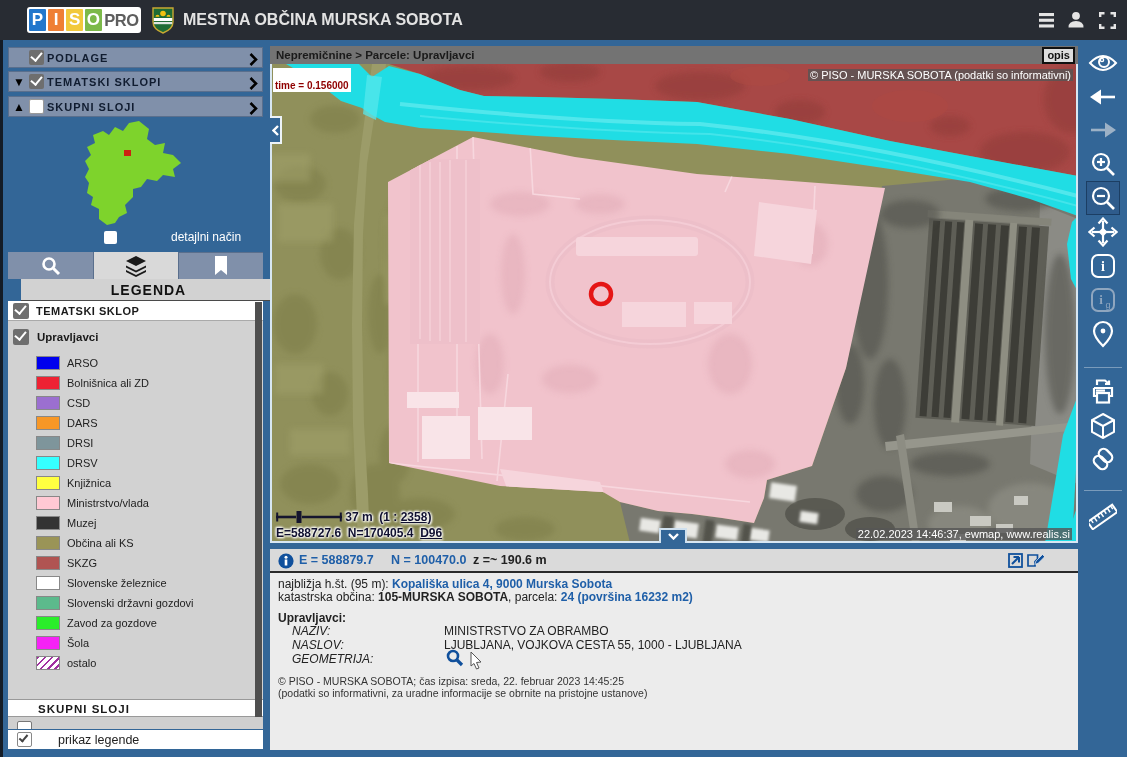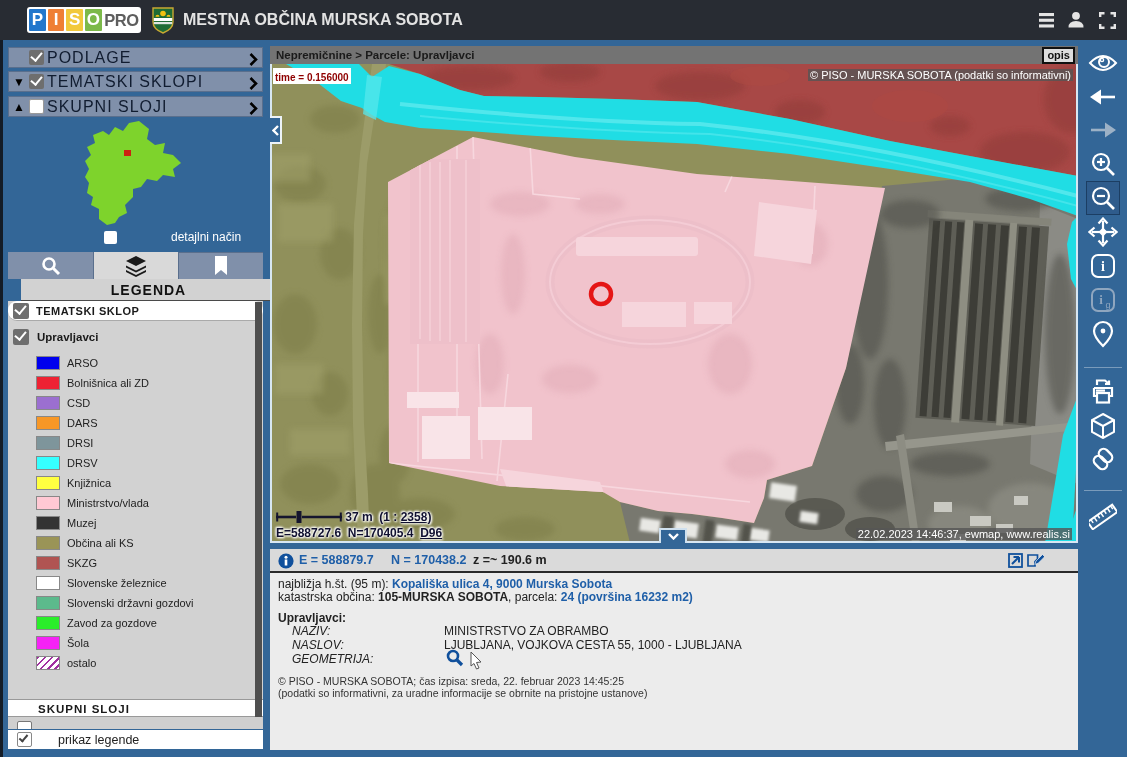--- a/index.html
+++ b/index.html
@@ -10,56 +10,56 @@
 #topbar { position:absolute; left:0; top:0; width:1127px; height:40px; background:#282c33; }
 #logo { position:absolute; left:27px; top:7px; width:114px; height:26px; background:#fff; border-radius:3px; display:flex; align-items:center; padding:2px; gap:2px; }
 .lbox { width:19px; height:22px; border-radius:1px; color:#fff; font-weight:bold; font-size:17px; display:flex; align-items:center; justify-content:center; }
 #lp { background:#2277cc; } #li { background:#ef7f35; } #ls { background:#f2c93c; } #lo { background:#7cb94a; }
 #lpro { width:40px; height:22px; background:#fff; color:#5e5e5e; font-weight:bold; font-size:16.5px; display:flex; align-items:center; justify-content:center; letter-spacing:-0.5px; }
 #title { position:absolute; left:183px; top:0; height:40px; line-height:40px; color:#e3e3e3; font-size:16px; font-weight:bold; }
 
 .acc { position:absolute; left:8px; width:255px; height:21px; background:#8090aa; border:1px solid #5a6f8d; display:flex; align-items:center; }
 .acc .tri { width:20px; text-align:center; font-size:12px; color:#000; }
 .acc .cb { width:15px; height:15px; margin-left:4px; }
-.acc .lab { margin-left:3px; font-size:16px; font-weight:normal; color:#101c30; letter-spacing:1px; }
+.acc .lab { margin-left:3px; font-size:11px; font-weight:bold; color:#101c30; letter-spacing:1px; }
 .acc .arr { position:absolute; right:4px; top:4px; }
 .cbchecked { background:#6e6e6e; border-radius:2px; position:relative; }
 .cbchecked::after { content:""; position:absolute; left:4px; top:0px; width:5px; height:9px; border:solid #fff; border-width:0 2.5px 2.5px 0; transform:rotate(40deg); }
 .cbwhite { background:#fff; border-radius:2px; border:1px solid #999; }
 #minimap { position:absolute; left:3px; top:117px; width:263px; height:135px; }
 #detline { position:absolute; left:104px; top:230px; display:flex; align-items:center;gap:48px; }
 #detline .box { width:13px; height:13px; background:#fff; border-radius:2px; }
 #detline .txt { margin-left:6px; color:#fff; font-size:12px; }
 
 #tabs { position:absolute; left:8px; top:252px; width:255px; height:27px; display:flex; }
 .tab { width:85px; height:27px; display:flex; align-items:center; justify-content:center; border-left:1px solid #5a6f8d; } .tab:first-child { border-left:none; }
 .taboff { background:#8090aa; border-top:1px solid #5a6f8d;}
 .tabon { background:#d9d9d9; }
 #legendahdr { position:absolute; left:21px; top:279px; width:255px; height:22px; background:#d2d2d2; border-bottom:1px solid #4a4a4a; text-align:center; font-size:14px; font-weight:bold; color:#111; line-height:22px; letter-spacing:1px;}
 #legbody { position:absolute; left:8px; top:301px; width:255px; height:398px; background:#d2d2d2; }
-.wrow { background:#fff; border-bottom:1px solid #aaa; height:20px; display:flex; align-items:center;border-radius:9px; }
+.wrow { background:#fff; border-bottom:1px solid #aaa; height:20px; display:flex; align-items:center; }
 .wrow .cb, .grow .cb { width:16px; height:16px; margin-left:5px; }
 .wrow .lab { margin-left:7px; font-size:11px; font-weight:bold; color:#1a1a1a; letter-spacing:0.5px;}
 .grow { height:20px; display:flex; align-items:center; margin-top:6px;}
 .grow .lab { margin-left:8px; font-size:11.5px; font-weight:bold; color:#1a1a1a; }
 .lrow { height:20px; display:flex; align-items:center; }
 .lrow .sw { width:24px; height:14px; margin-left:28px; border:1px solid #888; }
 .lrow .lab { margin-left:7px; font-size:11px; color:#222; }
 #skupni { position:absolute; left:8px; top:699px; width:255px; height:18px; background:#fff; border-top:1px solid #999; border-bottom:1px solid #999; font-size:11.5px; font-weight:bold; color:#1a1a1a; line-height:18px; padding-left:30px; letter-spacing:1px;}
 #partialrow { position:absolute; left:8px; top:717px; width:255px; height:12px; background:#cfcfcf; overflow:hidden;}
 #partialrow .cb { width:15px; height:15px; margin-left:9px; margin-top:4px; background:#fff; border:1px solid #777; border-radius:2px;}
 #prikaz { position:absolute; left:8px; top:730px; width:255px; height:19px; background:#fff; display:flex; align-items:center;gap:20px; }
 #prikaz .txt { margin-left:6px; font-size:12.5px; color:#222; }
 
 #maphdr { position:absolute; left:270px; top:46px; width:808px; height:18px; background:#737373; }
 #maphdr .bc { position:absolute; left:6px; top:2.5px; font-size:11.5px; font-weight:bold; color:#1a1a1a; }
 #opis { position:absolute; right:3px; top:1px; border:2px solid #111; background:#ddd; font-size:11px; font-weight:bold; padding:0px 3px 1px 3px; color:#111; }
 #mapwrap { position:absolute; left:270px; top:64px; width:808px; height:479px; overflow:hidden; background:#8a8a55; }
 
-#timelab { position:absolute; left:3px; top:4px; background:#fff; color:#8f0000; font-size:10px; font-weight:bold; padding:4px 2px 1px 2px; }
+#timelab { position:absolute; left:3px; top:4px; background:#fff; color:#8f0000; font-size:10px; font-weight:bold; padding:12px 2px 1px 2px; }
 #copyr { position:absolute; right:5px; top:5px; color:#fff; font-size:11px; background:rgba(85,85,85,0.8); padding:0 2px; }
 #scalebar { position:absolute; left:6px; top:446px; color:#101030; font-size:12px; font-weight:bold; text-shadow:0 0 3px #fff, 0 0 3px #fff, 1px 1px 2px #fff, -1px -1px 2px #fff; }
 #coords { position:absolute; left:6px; top:462px; color:#101030; font-size:12px; font-weight:bold; text-shadow:0 0 3px #fff, 0 0 3px #fff, 1px 1px 2px #fff, -1px -1px 2px #fff; }
 #mapdate { position:absolute; right:6px; top:464px; color:#fff; font-size:11px; background:rgba(85,85,85,0.8); padding:0 2px; }
 #collapsetab { position:absolute; left:389px; top:464px; width:28px; height:15px; background:#336697; border:2px solid #cfe0ee; border-bottom:none; display:flex; align-items:center; justify-content:center; }
 #lefttab { position:absolute; left:0px; top:52px; width:12px; height:28px; background:#336697; border:2px solid #edf3f8; border-left:none; display:flex; align-items:center; justify-content:center; }
 
 #bpanel { position:absolute; left:270px; top:549px; width:808px; height:201px; background:#ececec; }
 #bphdr { position:absolute; left:0; top:0; width:808px; height:24px; background:#dadada; border-bottom:2px solid #2a2a2a; }
 #bphdr .coordtxt { position:absolute; left:29px; top:4px; font-size:12.5px; font-weight:bold; color:#1f5fa8; }
@@ -472,21 +472,21 @@
 </div>
 
 <div id="bpanel">
   <div id="bphdr">
     <svg style="position:absolute;left:8px;top:4px;" width="16" height="16" viewBox="0 0 16 16">
         <circle cx="8" cy="8" r="7.6" fill="#10509c"></circle>
         <rect x="6.7" y="6.5" width="2.6" height="6" fill="#fff"></rect>
         <circle cx="8" cy="4.2" r="1.5" fill="#fff"></circle>
       </svg>
     <div class="coordtxt" style="left:29px;">E = 588879.7</div>
-    <div class="coordtxt" style="left:121px;">N = 170438.2</div>
+    <div class="coordtxt" style="left:121px;">N = 100470.0</div>
     <div class="ztxt" style="left:203px;">z =~ 190.6 m</div>
     <svg style="position:absolute;left:738px;top:4px;" width="15" height="15" viewBox="0 0 15 15">
         <rect x="1" y="1" width="13" height="13" fill="none" stroke="#10509c" stroke-width="1.8"></rect>
         <path d="M4 11 L11 4 M11 4 h-5.5 M11 4 v5.5" stroke="#10509c" stroke-width="2" fill="none"></path>
       </svg>
     <svg style="position:absolute;left:757px;top:4px;" width="17" height="15" viewBox="0 0 17 15">
         <path d="M1 2 h9.5 v4 l-2.5 2.5 v4.5 h-7 z" fill="none" stroke="#10509c" stroke-width="1.7"></path>
         <path d="M15.5 1.5 l-6.5 6.5 -1.2 3.4 3.4 -1.2 6.5 -6.5 z" fill="#10509c" stroke="#fff" stroke-width="0.6"></path>
       </svg>
   </div>

